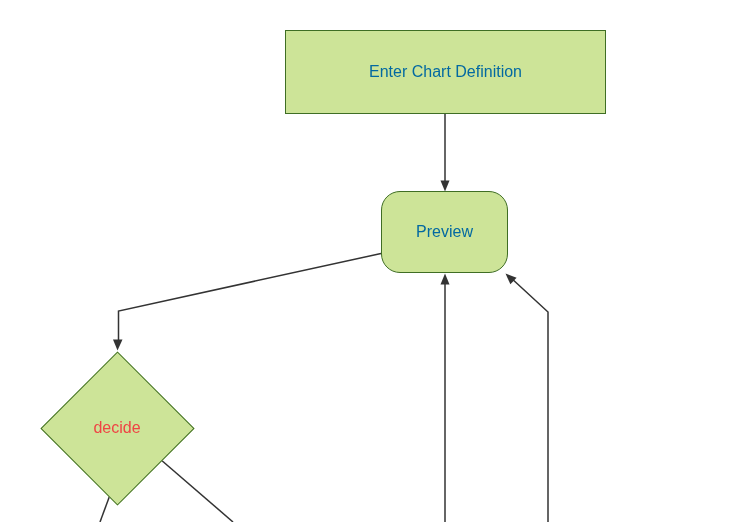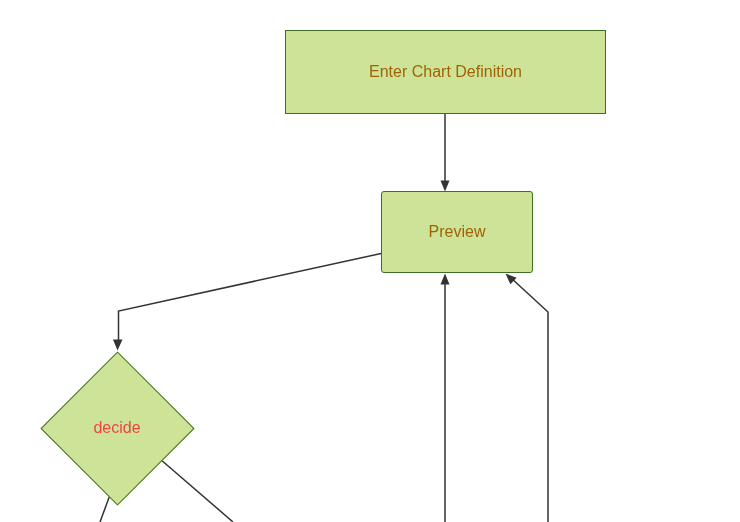--- a/index.html
+++ b/index.html
@@ -26,33 +26,33 @@
     stroke: none;
   }
   .node {
     position: absolute;
     box-sizing: border-box;
     background: #cde498;
     border: 1.4px solid #3f6e24;
     display: flex;
     align-items: center;
     justify-content: center;
-    color: #a16207;
+    color: #0369a1;
     font-size: 16px;
     line-height: 1.2;
     text-align: center;
   }
   #node-enter {
     left: 285px; top: 30px;
     width: 321px; height: 84px;
   }
   #node-preview {
     left: 381px; top: 191px;
-    width: 152px; height: 82px;
-    border-radius: 3px;
+    width: 127px; height: 82px;
+    border-radius: 19px;
   }
   .diamond-shape {
     position: absolute;
     left: 62.5px; top: 373.5px;
     width: 109px; height: 109px;
     box-sizing: border-box;
     background: #cde498;
     border: 1.4px solid #3f6e24;
     transform: rotate(45deg);
   }

